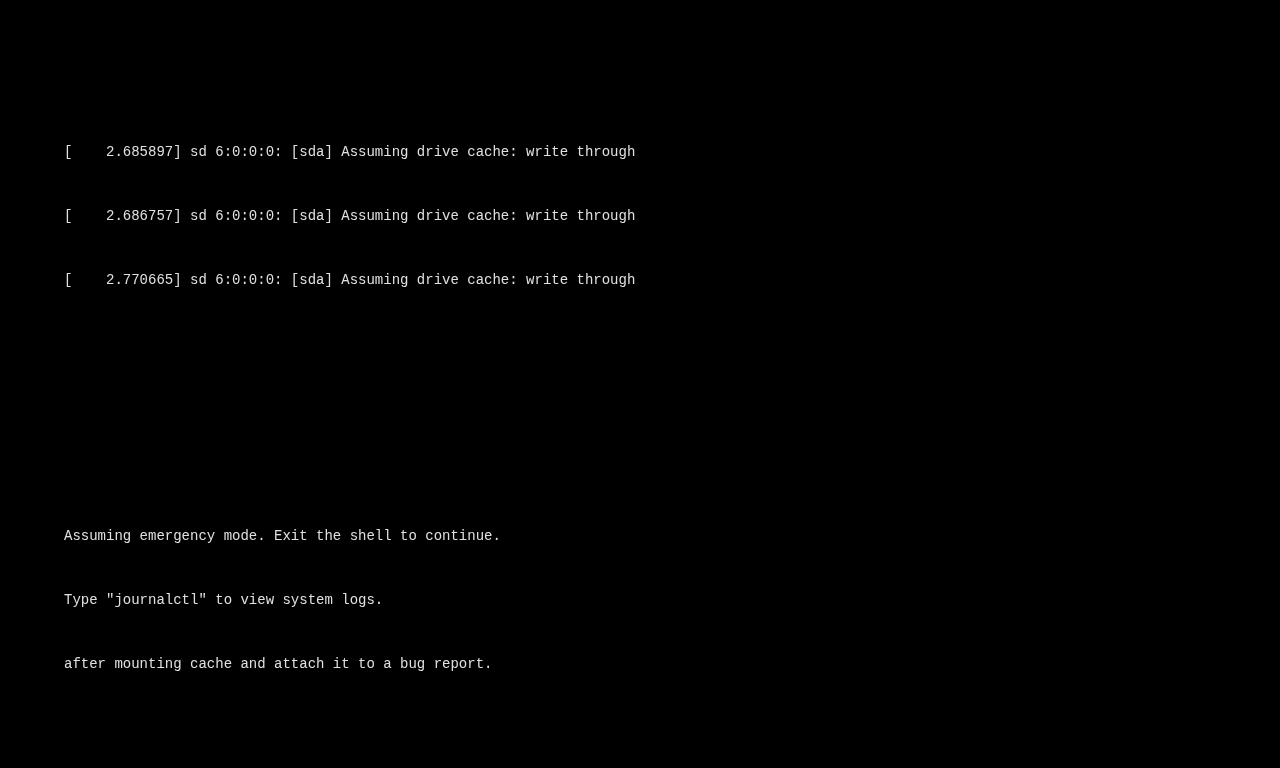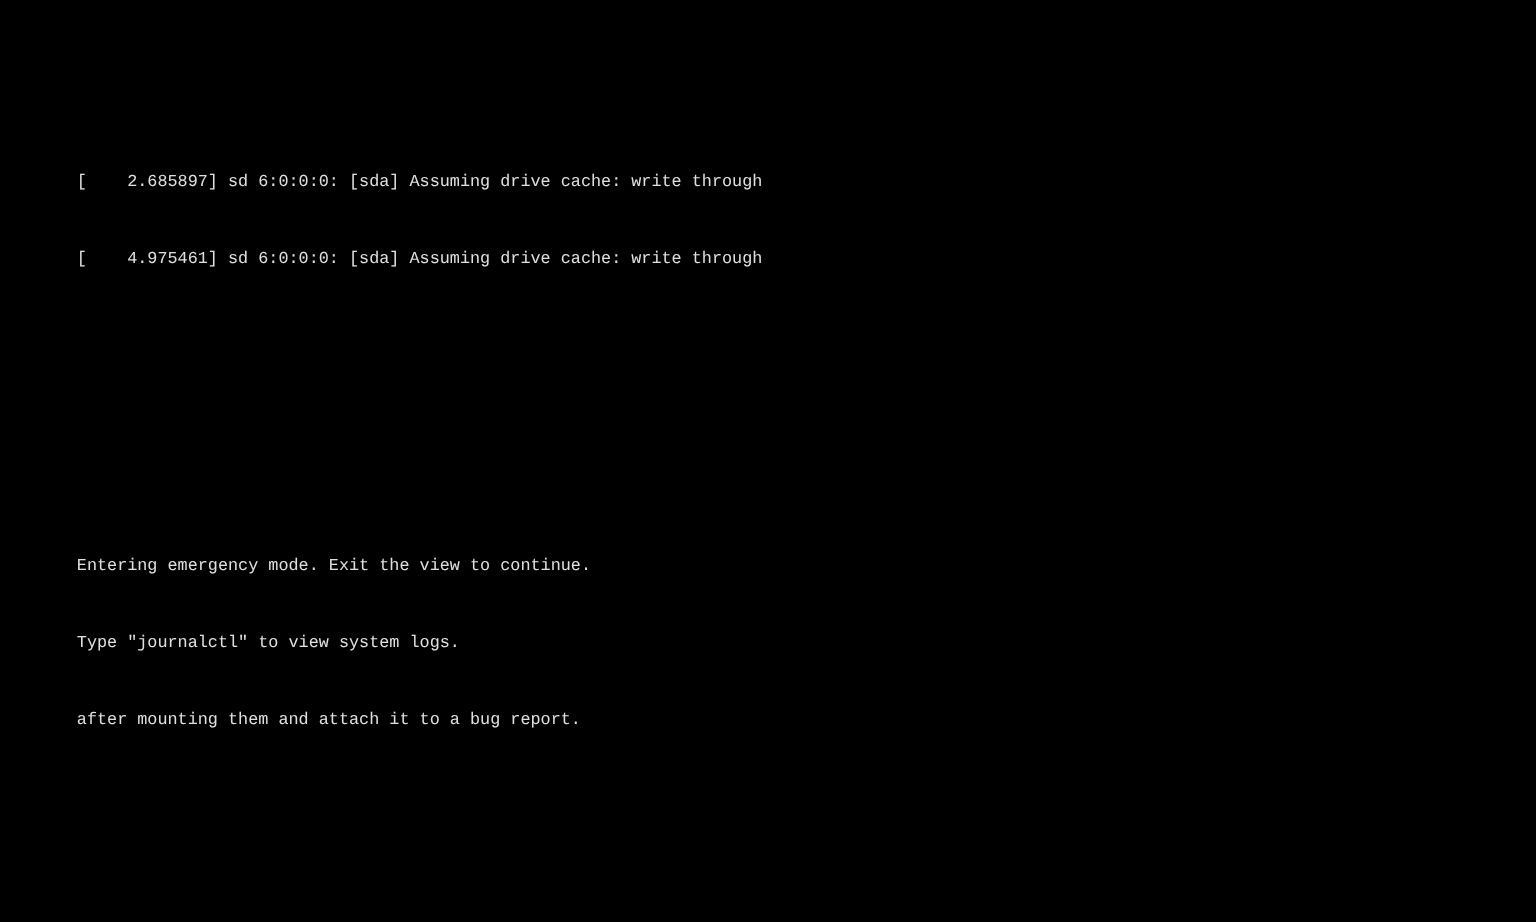--- a/index.html
+++ b/index.html
@@ -42,24 +42,25 @@
       50% { opacity: 0; }
     }
   </style>
 </head>
 <body>
 
 
 
 <div class="terminal">
 <span class="line">[    2.685897] sd 6:0:0:0: [sda] Assuming drive cache: write through</span>
-<span class="line">[    4.975461] sd 6:0:0:0: [sda] Assuming drive cache: write through</span>
+<span class="line">[    2.686757] sd 6:0:0:0: [sda] Assuming drive cache: write through</span>
+<span class="line">[    2.770665] sd 6:0:0:0: [sda] Assuming drive cache: write through</span>
 <span class="line"> </span>
 <span class="line"> </span>
 <span class="line"> </span>
-<span class="line">Entering emergency mode. Exit the view to continue.</span>
+<span class="line">Assuming emergency mode. Exit the shell to continue.</span>
 <span class="line">Type "journalctl" to view system logs.</span>
-<span class="line">after mounting them and attach it to a bug report.</span>
+<span class="line">after mounting cache and attach it to a bug report.</span>
 <span class="line"> </span>
 </div>
 
 
 
 
 </body></html>

